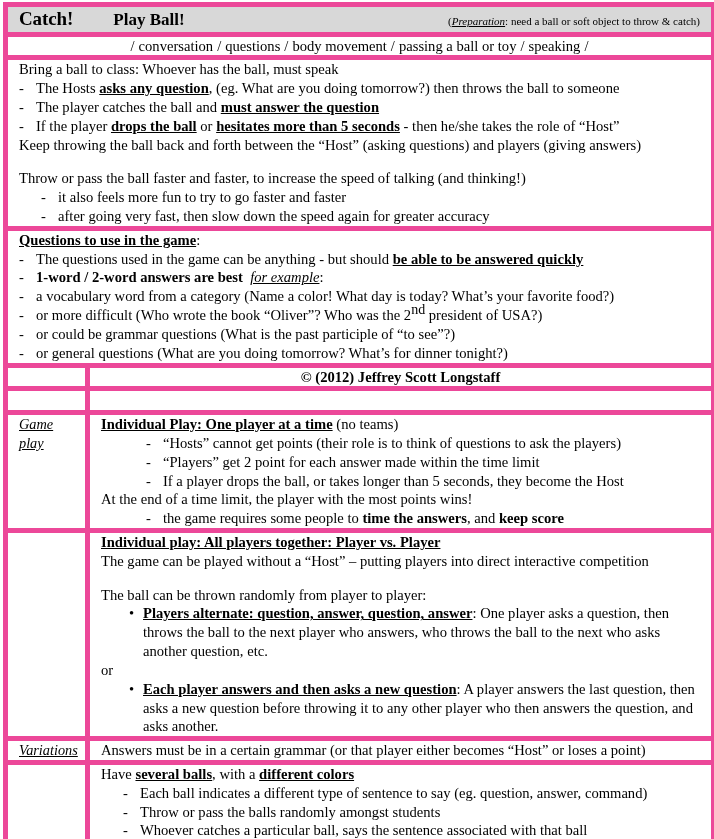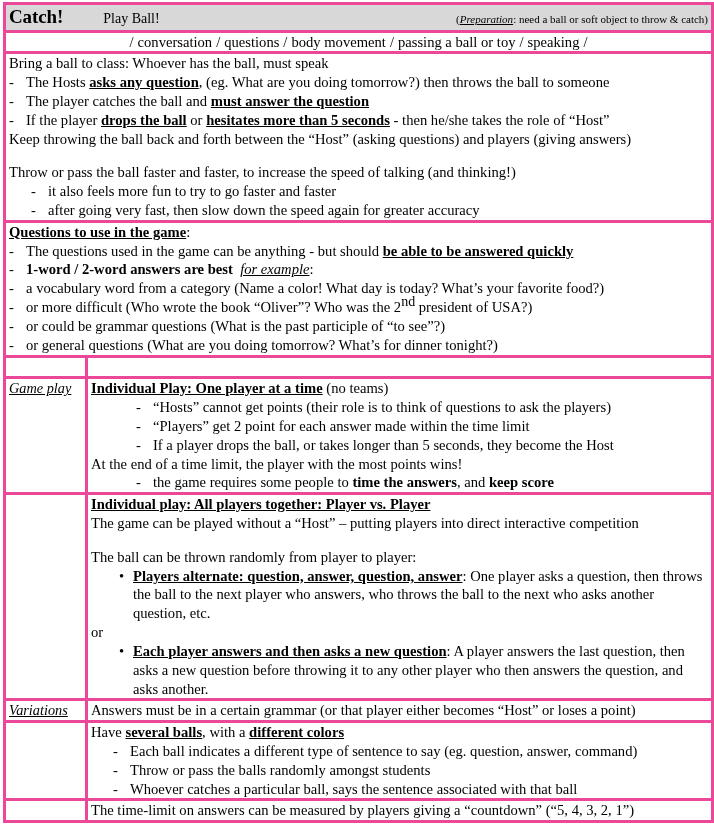--- a/index.html
+++ b/index.html
@@ -20,22 +20,22 @@
     padding: 2px 3px 0 3px;
   }
 
   table.doc {
     width: 708px;
     border-collapse: collapse;
     table-layout: fixed;
     border: 2px solid #000;
   }
   table.doc td {
-    border: 3px solid #ec4899;
-    padding: 0 3px;
+    border: 5px solid #ec4899;
+    padding: 0 11px;
     vertical-align: top;
     font-size: 14.6px;
     line-height: 1.29;
     margin-left: 9px;
   }
 
   
   .hdr-row td {
     background: #d8d8d8;
     padding: 2px 4px 3px 4px;
@@ -45,22 +45,22 @@
     display: flex;
     align-items: baseline;
     width: 100%;
   }
   .hdr-title {
     font-size: 19px;
     font-weight: bold;
     letter-spacing: -0.1px;
   }
   .hdr-subtitle {
-    font-size: 14px;
-    font-weight: normal;
+    font-size: 17px;
+    font-weight: bold;
     margin-left: 40px;
   }
   .hdr-prep {
     margin-left: auto;
     font-size: 11px;
     white-space: nowrap;
   }
   .hdr-prep .prep-word {
     font-style: italic;
     text-decoration: underline;
@@ -190,20 +190,24 @@
         <span class="txt">or could be grammar questions (What is the past participle of “to see”?)</span>
       </div>
 
       <div class="dl">
         <span class="dash">-</span>
         <span class="txt">or general questions (What are you doing tomorrow?  What’s for dinner tonight?)</span>
       </div>
     </td>
   </tr>
 
+  <tr>
+    <td>&nbsp;</td>
+    <td class="copy">© (2012) Jeffrey Scott Longstaff</td>
+  </tr>
 
   <tr class="emptyrow">
     <td>&nbsp;</td>
     <td>&nbsp;</td>
   </tr>
 
   <tr>
     <td>
       <span class="lcol-lbl">Game play</span>
     </td>

